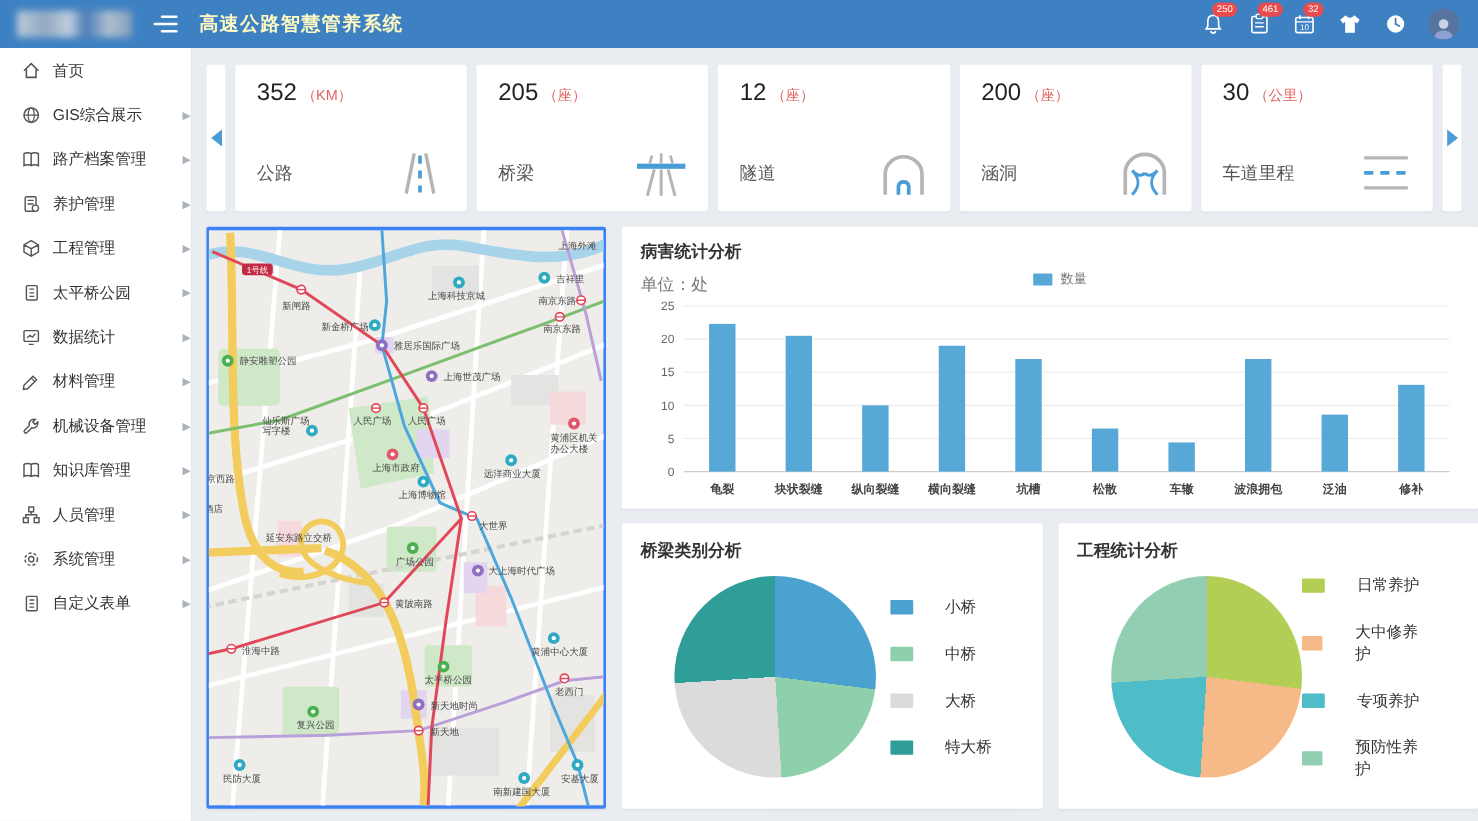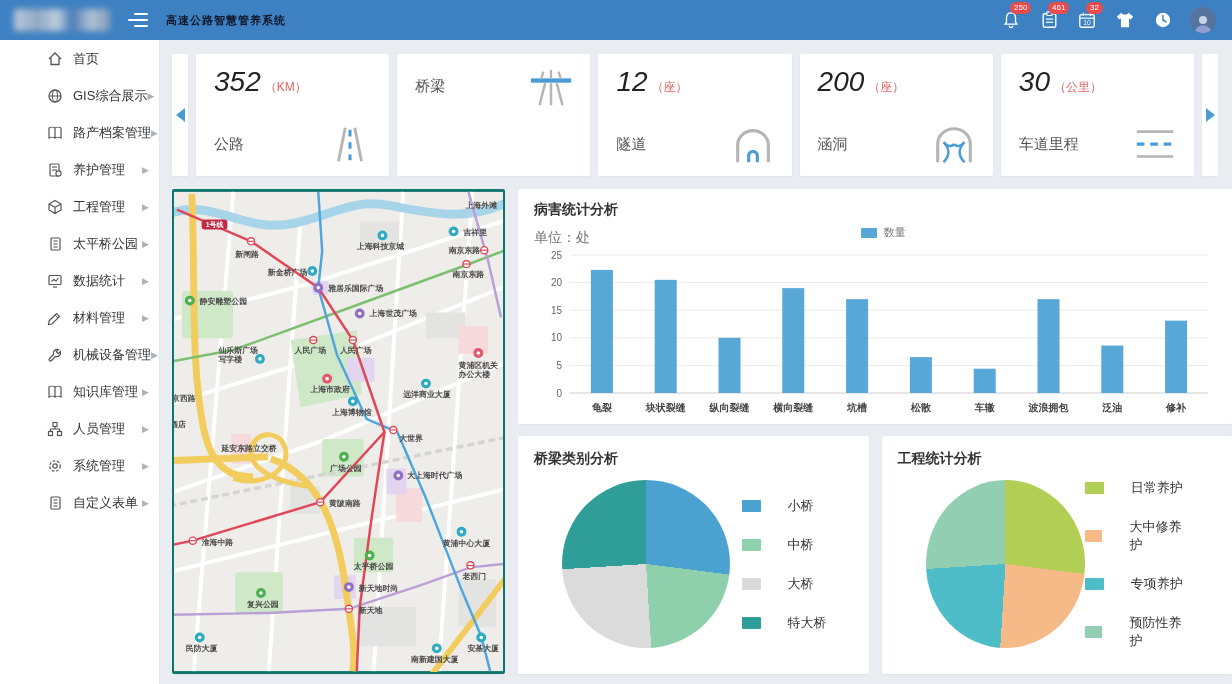--- a/index.html
+++ b/index.html
@@ -8,52 +8,52 @@
   
   .header { position:absolute; top:0; left:0; width:1232px; height:40px; background:#3E81C2; display:flex; align-items:center; z-index:10; }
   .logo-blur { width:96px; height:22px; margin-left:14px; border-radius:3px;
     background:linear-gradient(90deg,#cfd6de 0%,#9fb0c4 25%,#d8dde3 45%,#b24a4a22 60%,#c5ccd6 80%,#8fa2ba 100%);
     filter:blur(3px); opacity:.85; }
   .hamburger { margin-left:18px; width:20px; height:16px; position:relative; cursor:pointer; }
   .hamburger span { position:absolute; right:0; height:2px; background:#fff; border-radius:1px; }
   .hamburger span:nth-child(1){ top:1px; width:14px; }
   .hamburger span:nth-child(2){ top:7px; width:20px; }
   .hamburger span:nth-child(3){ top:13px; width:14px; }
-  .header-title { color:#0f172a; font-size:11px; font-weight:bold; margin-left:18px; letter-spacing:1px; }
+  .header-title { color:#fef9c3; font-size:16px; font-weight:bold; margin-left:18px; letter-spacing:1px; }
   .header-right { margin-left:auto; margin-right:16px; display:flex; align-items:center; gap:16px; }
   .hicon { position:relative; width:22px; height:22px; display:flex; align-items:center; justify-content:center; cursor:pointer; }
   .hicon svg { display:block; }
   .badge { position:absolute; top:-7px; left:10px; background:#E84C4C; color:#fff; font-size:8px; line-height:10px; padding:1px 4px; border-radius:8px; white-space:nowrap; }
   .avatar { width:26px; height:26px; border-radius:50%; background:#57749E; display:flex; align-items:flex-end; justify-content:center; overflow:hidden; }
 
   
   .sidebar { position:absolute; top:40px; left:0; width:160px; height:644px; background:#fff; border-right:1px solid #E4E7EB; overflow:hidden; }
-  .side-item { height:37px; display:flex; align-items:center; padding:0 10px 0 18px; cursor:pointer; color:#333;margin-left:29px; }
+  .side-item { height:37px; display:flex; align-items:center; padding:0 0 0 18px; cursor:pointer; color:#333; }
   .side-item .sicon { width:16px; height:16px; margin-right:10px; flex:0 0 16px; }
   .side-item .slabel { font-size:13px; flex:1; white-space:nowrap; }
   .side-item .chev { color:#AAB2BB; font-size:9px; }
 
   
   .content { position:absolute; top:40px; left:160px; width:1072px; height:644px; background:#E9EDF1; padding:14px 14px 10px 12px; }
 
   
   .cards-row { display:flex; gap:8px; height:122px; margin-bottom:13px; }
   .arrow-strip { width:16px; background:#fff; border-radius:2px; display:flex; align-items:center; justify-content:center; cursor:pointer; box-shadow:0 1px 2px rgba(0,0,0,.04); }
   .arrow-strip .tri { width:0; height:0; border-top:7px solid transparent; border-bottom:7px solid transparent; }
   .tri-left  { border-right:9px solid #4A9CD6; }
   .tri-right { border-left:9px solid #4A9CD6; }
   .stat-card { flex:1; background:#fff; border-radius:2px; padding:12px 16px 10px 18px; display:flex; flex-direction:column; justify-content:space-between; box-shadow:0 1px 2px rgba(0,0,0,.04); }
-  .stat-num { font-size:28px; color:#222;font-style:italic; }
+  .stat-num { font-size:20px; color:#222; }
   .stat-unit { font-size:12px; color:#E26363; margin-left:4px; }
   .stat-bottom { display:flex; align-items:center; justify-content:space-between; }
   .stat-label { font-size:15px; color:#555; padding-bottom:2px; }
 
   
   .main-row { display:flex; gap:13px; }
-  .map-card { width:390px; height:485px; background:#0f766e; border-radius:2px; padding:2px; box-shadow:0 1px 2px rgba(0,0,0,.04);font-weight:bold; }
+  .map-card { width:390px; height:485px; background:#3b82f6; border-radius:2px; padding:2px; box-shadow:0 1px 2px rgba(0,0,0,.04); }
   .map-card svg { display:block; }
   .right-col { flex:1; display:flex; flex-direction:column; gap:12px; }
   .panel { background:#fff; border-radius:2px; box-shadow:0 1px 2px rgba(0,0,0,.04); }
   .bar-card { height:235px; padding:12px 16px 4px 16px; position:relative; }
   .panel-title { font-size:14px; font-weight:bold; color:#333; }
   .bar-sub { font-size:14px; color:#777; margin-top:10px; }
   .bar-legend { position:absolute; top:36px; left:48%; display:flex; align-items:center; gap:7px; cursor:pointer; }
   .bar-legend .sw { width:16px; height:10px; border-radius:1px; }
   .bar-legend .lt { font-size:11px; color:#777; }
   .pies-row { display:flex; gap:13px; height:238px; }
@@ -249,20 +249,21 @@
         <div class="stat-bottom">
           <span class="stat-label">公路</span>
           <svg width="46" height="42" viewBox="0 0 48 42">
             <path d="M12 38 L19 3" stroke="#B5B5B5" stroke-width="3" fill="none"></path>
             <path d="M36 38 L29 3" stroke="#B5B5B5" stroke-width="3" fill="none"></path>
             <path d="M24 5 L24 37" stroke="#4A9CD6" stroke-width="3.2" stroke-dasharray="7 6" fill="none"></path>
           </svg>
         </div>
       </div>
       <div class="stat-card">
+        <div><span class="stat-num">205</span><span class="stat-unit">（座）</span></div>
         <div class="stat-bottom">
           <span class="stat-label">桥梁</span>
           <svg width="46" height="42" viewBox="0 0 48 42">
             <rect x="3" y="12" width="42" height="4.5" fill="#4A9CD6"></rect>
             <path d="M12 40 L18 17" stroke="#B5B5B5" stroke-width="2.6" fill="none"></path>
             <path d="M24 40 L24 17" stroke="#B5B5B5" stroke-width="2.6" fill="none"></path>
             <path d="M36 40 L30 17" stroke="#B5B5B5" stroke-width="2.6" fill="none"></path>
             <path d="M16 5 L14 12 M24 3 L24 12 M32 5 L34 12" stroke="#B5B5B5" stroke-width="2.4" fill="none"></path>
           </svg>
         </div>

